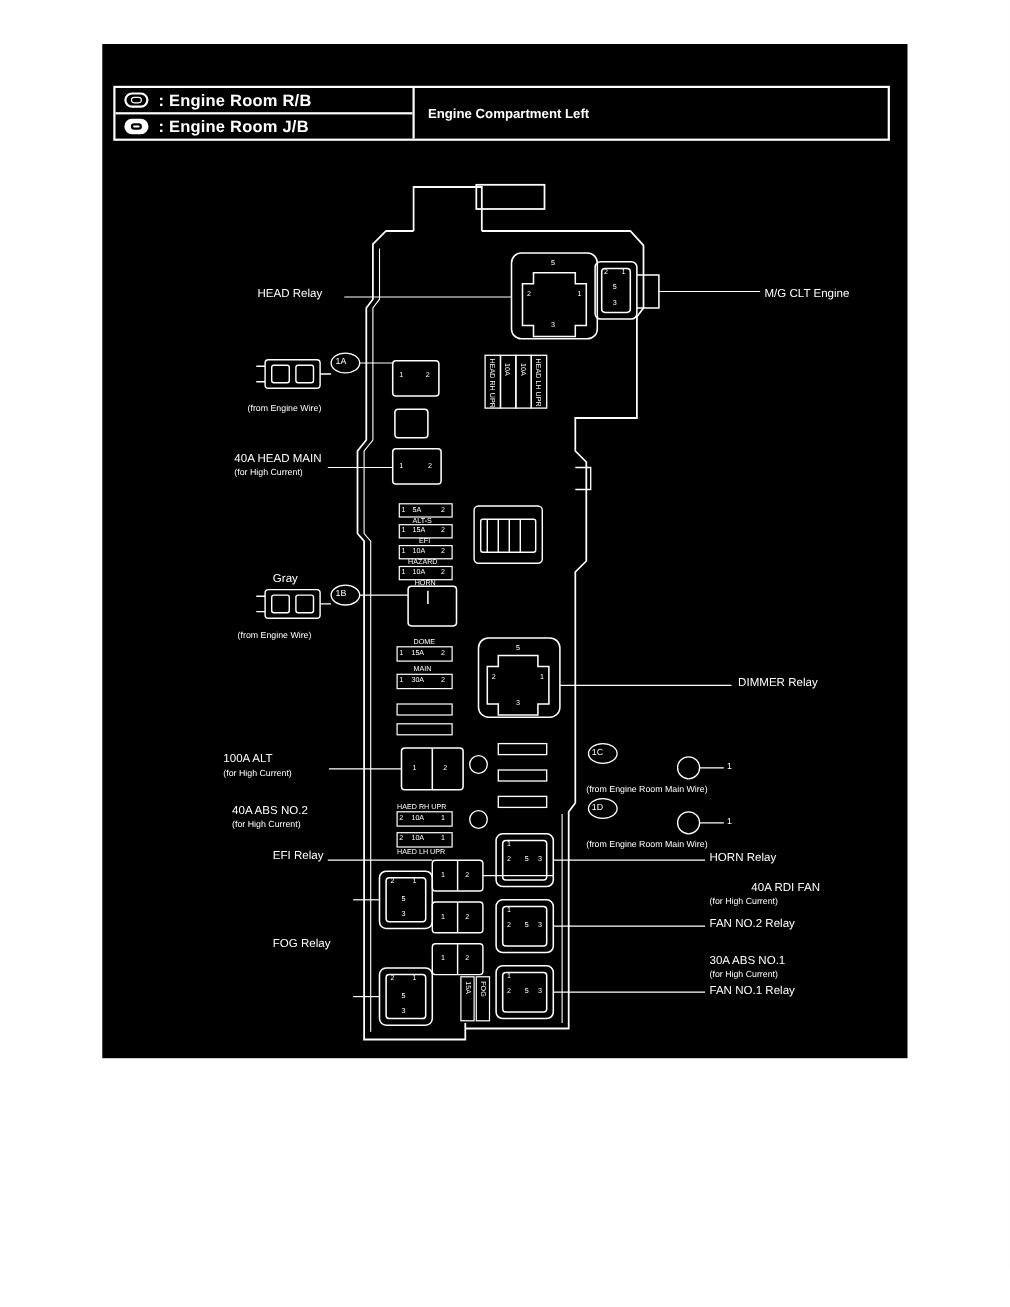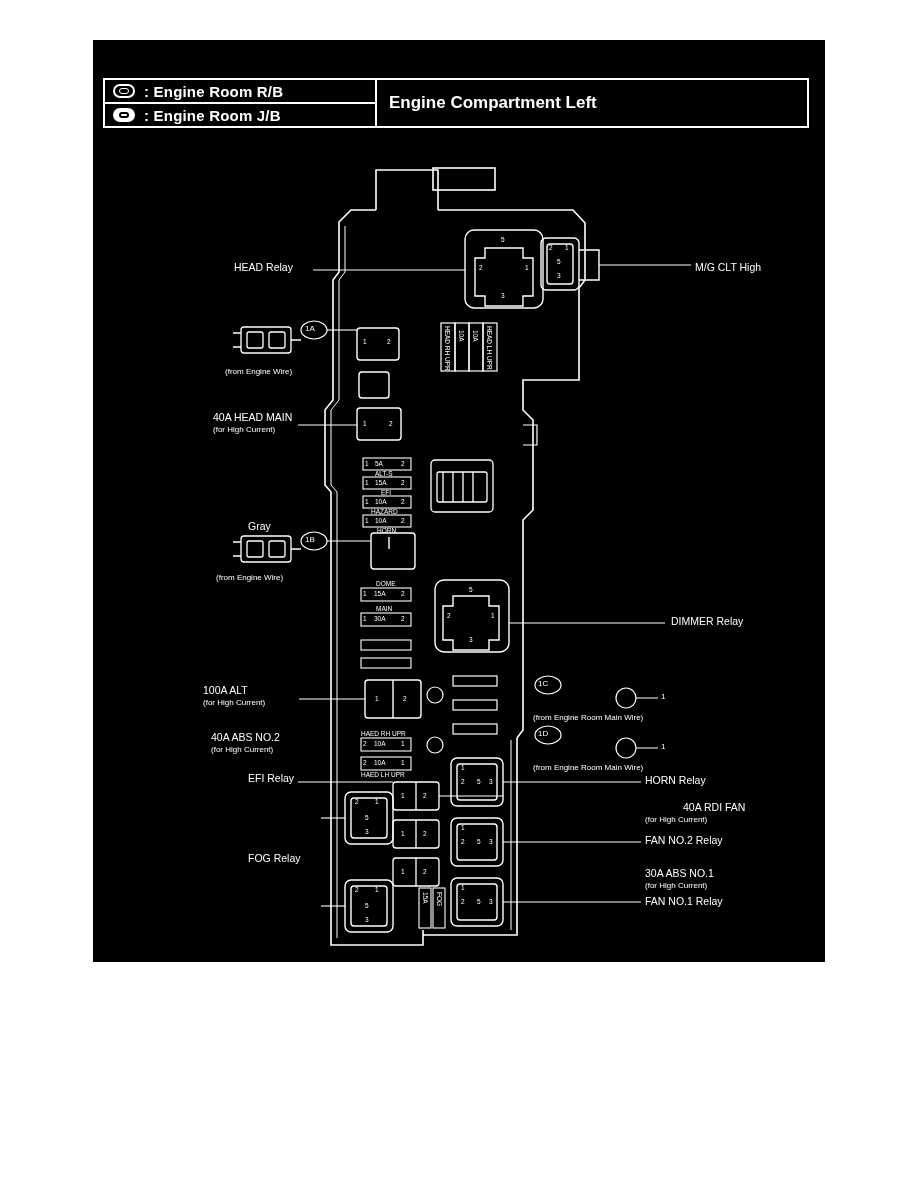--- a/index.html
+++ b/index.html
@@ -84,21 +84,21 @@
     border: 1px solid #ffffff;
     border-radius: 4px;
     box-sizing: border-box;
   }
   #legend-title {
     flex: 1;
     display: flex;
     align-items: center;
     padding-left: 12px;
     color: #ffffff;
-    font-size: 17px;
+    font-size: 12px;
     font-weight: bold;
   }
   
   .lbl {
     position: absolute;
     color: #ffffff;
     font-size: 10.5px;
     line-height: 11.5px;
     white-space: pre;
   }
@@ -299,21 +299,21 @@
         <path d="M228,778 L252,778"></path>
         <path d="M228,866 L252,866"></path>
         <path d="M410,742 L548,742"></path>
         <path d="M410,802 L548,802"></path>
         <path d="M410,862 L548,862"></path>
         <path d="M346,756 L410,756" stroke-width="1"></path>
       </g>
     </svg>
 
     <div class="lbl" style="left:141px; top:222px;text-align:right;">HEAD Relay</div>
-    <div class="lbl" style="left:602px; top:222px;">M/G CLT High</div>
+    <div class="lbl" style="left:602px; top:222px;">M/G CLT Engine</div>
 
     <div class="lbl small" style="left:132px; top:327px;">(from Engine Wire)</div>
     <div class="lbl small" style="left:212px; top:284px;">1A</div>
     <div class="lbl small" style="left:212px; top:495px;">1B</div>
     <div class="lbl small" style="left:445px; top:639px;">1C</div>
     <div class="lbl small" style="left:445px; top:689px;">1D</div>
     <div class="lbl small" style="left:568px; top:652px;">1</div>
     <div class="lbl small" style="left:568px; top:702px;">1</div>
 
     <div class="lbl" style="left:120px; top:372px;">40A HEAD MAIN</div>

